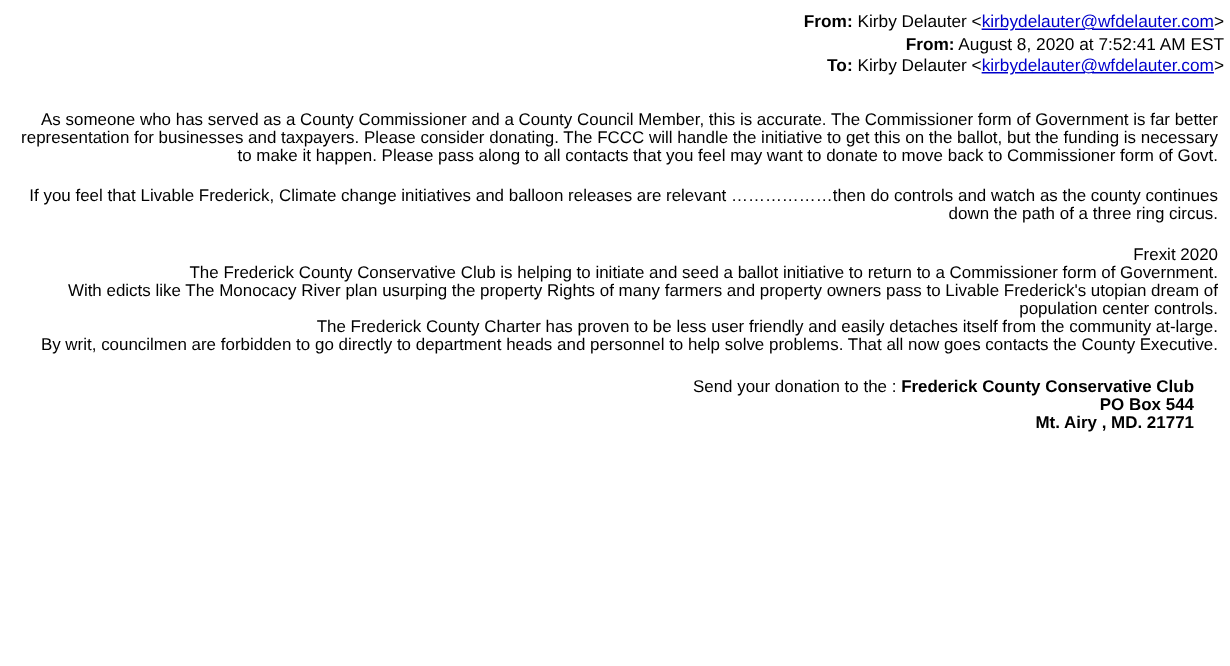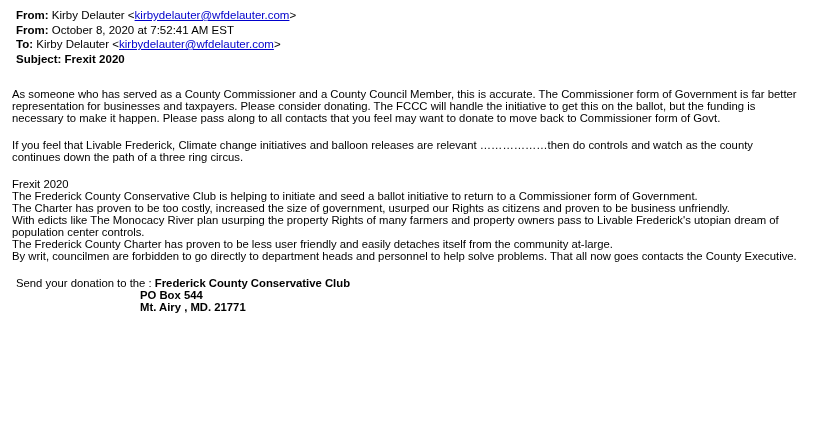--- a/index.html
+++ b/index.html
@@ -12,21 +12,22 @@
     height: 444px;
     font-family: "Liberation Sans", sans-serif;
     color: #000000;
     overflow: hidden;
   }
   .page {
     position: relative;
     width: 820px;
     height: 444px;
     box-sizing: border-box;
-    padding: 8px 16px 0 6px;
+    padding: 8px 4px 0 6px;
+    text-align: right;
   }
   .headers {
     font-size: 11.5px;
     line-height: 14.5px;
     margin-left: 10px;
   }
   .hdr-row {
     white-space: nowrap;
   }
   .hdr-label {
@@ -52,21 +53,21 @@
   .para {
     margin: 0 0 15px 0;
   }
   .block-lines {
     margin: 0 0 15px 0;
   }
   .block-lines div {
     white-space: normal;
   }
   .donation {
-    margin: 4px;
+    margin: 16px;
   }
   .donation .org {
     font-weight: bold;
   }
   .addr {
     font-weight: bold;
     margin-left: 124px;
   }
 </style>
 </head>
@@ -74,42 +75,37 @@
 
 <div class="page">
 
   <div class="headers">
     <div class="hdr-row">
       <span class="hdr-label">From:</span>
       <span class="hdr-value">Kirby Delauter &lt;</span><span class="email-link">kirbydelauter@wfdelauter.com</span><span class="hdr-value">&gt;</span>
     </div>
     <div class="hdr-row">
       <span class="hdr-label">From:</span>
-      <span class="hdr-value">October 8, 2020 at 7:52:41 AM EST</span>
+      <span class="hdr-value">August 8, 2020 at 7:52:41 AM EST</span>
     </div>
     <div class="hdr-row">
       <span class="hdr-label">To:</span>
       <span class="hdr-value">Kirby Delauter &lt;</span><span class="email-link">kirbydelauter@wfdelauter.com</span><span class="hdr-value">&gt;</span>
-    </div>
-    <div class="hdr-row subject-row">
-      <span class="hdr-label">Subject:</span>
-      <span class="hdr-value">Frexit  2020</span>
     </div>
   </div>
 
   <div class="body">
 
     <p class="para">As someone who has served as a County Commissioner and a County Council Member, this is accurate.   The Commissioner form of Government is far better representation for businesses and taxpayers.  Please consider donating. The FCCC will handle the initiative to get this on the ballot, but the funding is necessary to make it happen.  Please pass along to all contacts that you feel may want to donate to move back to Commissioner form of Govt.</p>
 
     <p class="para">If you feel that Livable Frederick, Climate change initiatives and balloon releases are relevant ………………then do controls and watch as the county continues down the path of a three ring circus.</p>
 
     <div class="block-lines">
       <div>Frexit 2020</div>
       <div>The Frederick County Conservative Club is helping to initiate and seed a ballot initiative to return to a Commissioner form of Government.</div>
-      <div>The Charter has proven to be too costly, increased the size of government, usurped our Rights as citizens and proven to be business unfriendly.</div>
       <div>With edicts like The Monocacy River plan usurping the property Rights of many farmers and property owners pass to Livable Frederick's utopian dream of population center controls.</div>
       <div>The Frederick County Charter has proven to be less user friendly and easily detaches itself from the community at-large.</div>
       <div>By writ, councilmen are forbidden to go directly to department heads and personnel to help solve problems. That all now goes contacts the County Executive.</div>
     </div>
 
     <div class="donation">
       <div><span>Send your donation to the : </span><span class="org">Frederick County Conservative Club</span></div>
       <div class="addr">PO Box 544</div>
       <div class="addr">Mt. Airy , MD. 21771</div>
     </div>

